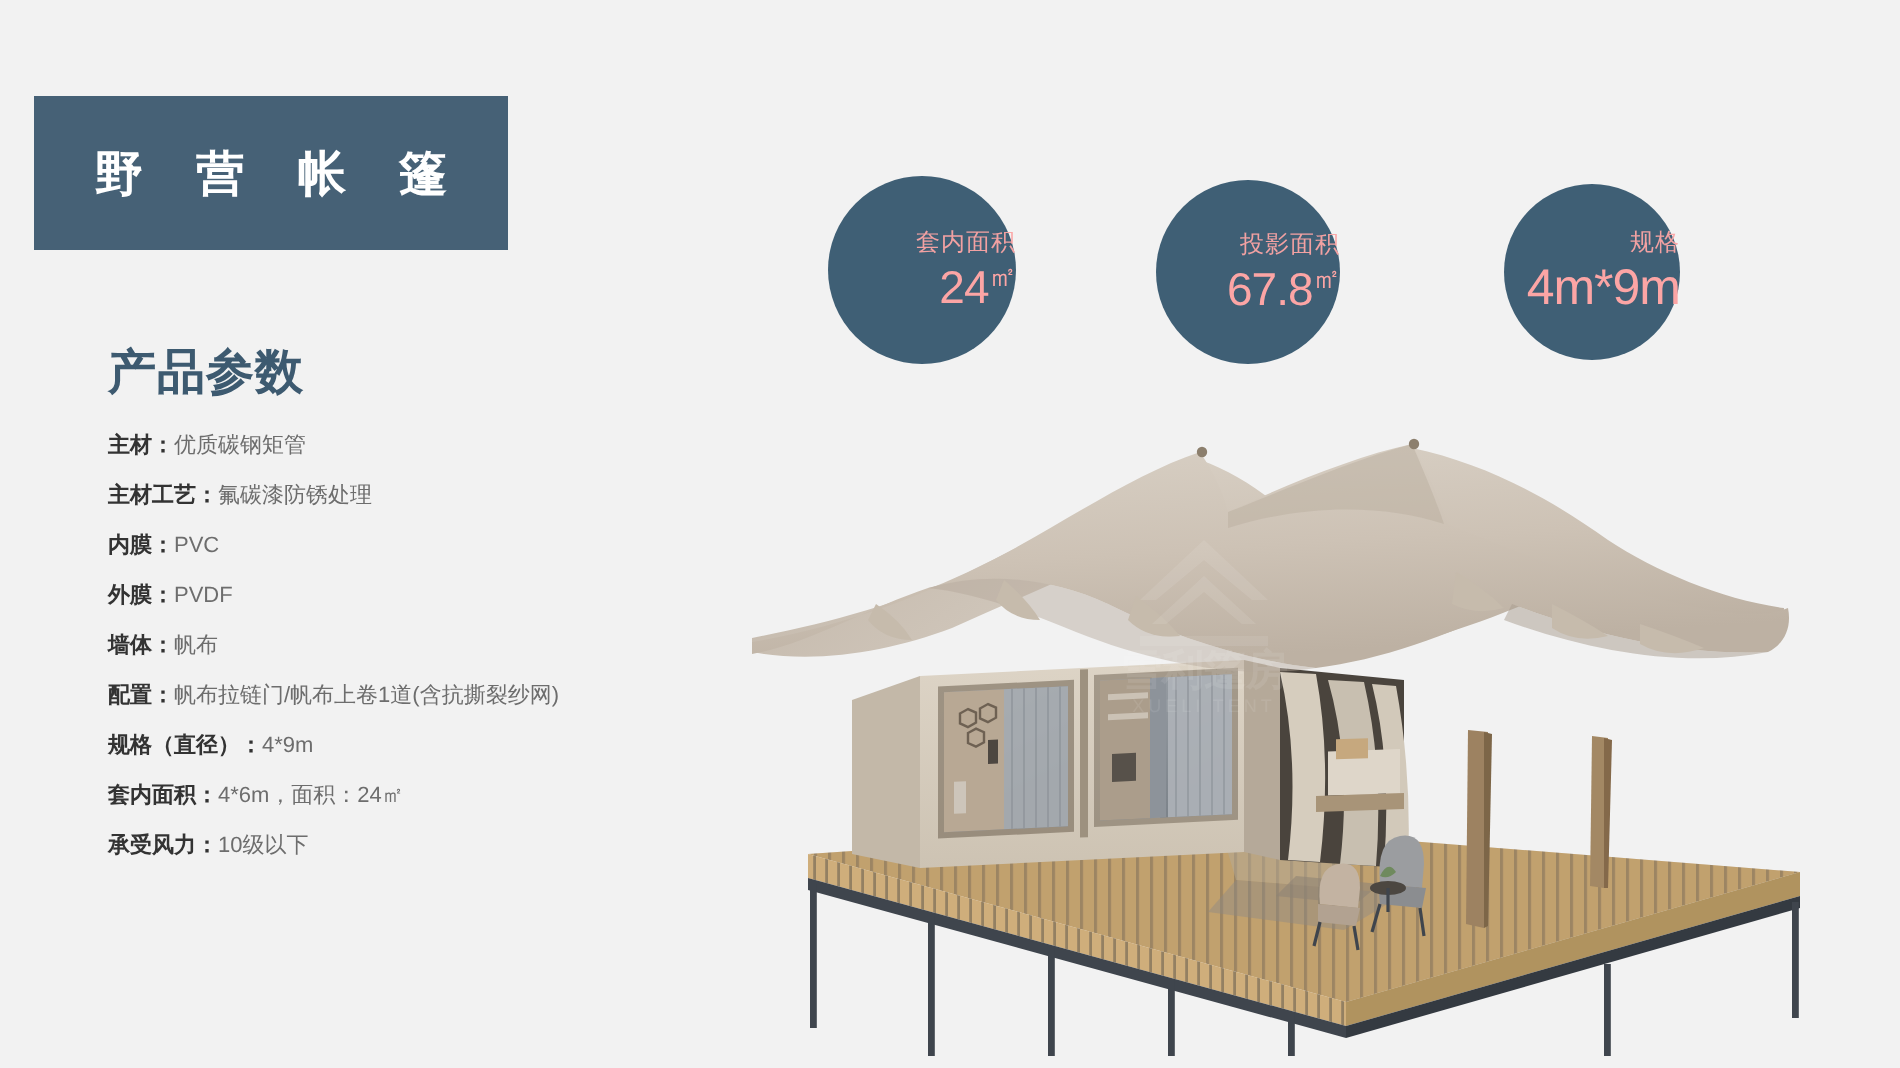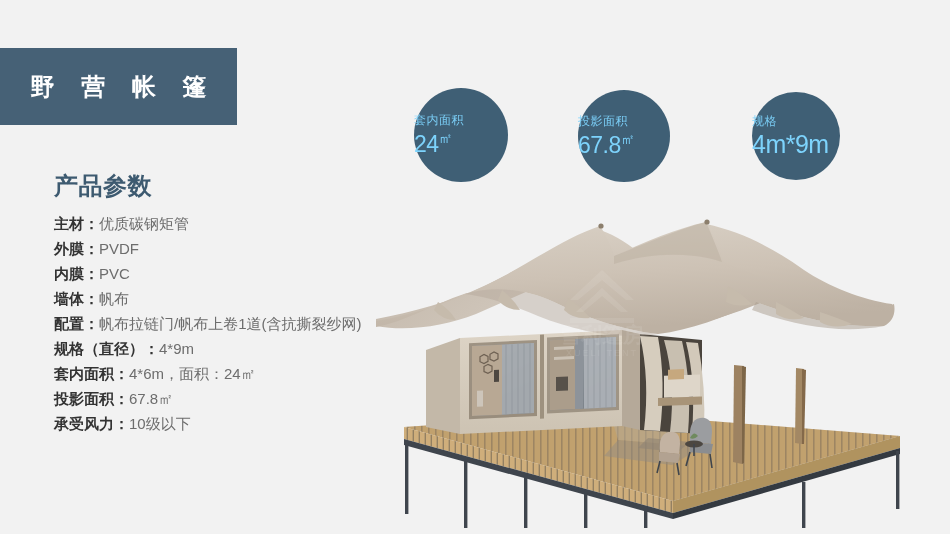--- a/index.html
+++ b/index.html
@@ -7,50 +7,50 @@
     width:950px;height:534px;
     background:#f2f2f2;
     font-family:"Liberation Sans","DejaVu Sans",sans-serif;
     overflow:hidden;
     position:relative;
   }
   .page{position:absolute;inset:0;}
 
   
   .title-banner{
-    position:absolute;left:0;top:48px;width:237px;height:77px;
+    position:absolute;left:17px;top:48px;width:237px;height:77px;
     background:#466176;
     display:flex;align-items:center;justify-content:center;
   }
   .title-banner .txt{
     color:#ffffff;font-size:24px;font-weight:bold;
     letter-spacing:10px;text-indent:10px;
     white-space:nowrap;
   }
 
   
   .spec-panel{position:absolute;left:54px;top:170px;width:330px;}
   .spec-heading{
     color:#3d5a70;font-size:24px;font-weight:bold;
     margin:0 0 9px 0;letter-spacing:.5px;
   }
   .spec-heading.second{margin-top:28px;}
   .spec-row{
-    font-size:15px;line-height:25px;white-space:nowrap;
+    font-size:11px;line-height:25px;white-space:nowrap;
   }
   .spec-row .k{color:#333333;font-weight:bold;}
   .spec-row .v{color:#6d6d6d;}
 
   
   .badge{
     position:absolute;border-radius:50%;
     background:#3f5f75;
     display:flex;flex-direction:column;
-    align-items:flex-start;justify-content:center;
-    color:#7dd3fc;text-align:center;
+    align-items:flex-end;justify-content:center;
+    color:#fca5a5;text-align:center;
   }
   .badge .cap{font-size:12px;line-height:1;opacity:.95;margin-bottom:5px;letter-spacing:.5px;}
   .badge .val{font-size:23px;line-height:1;font-weight:400;letter-spacing:-.5px;}
   .badge.b3 .val{font-size:25px;}
   .badge.b1{left:414px;top:88px;width:94px;height:94px;}
   .badge.b2{left:578px;top:90px;width:92px;height:92px;}
   .badge.b3{left:752px;top:92px;width:88px;height:88px;}
   .sup{font-size:.62em;vertical-align:super;}
 
   
@@ -81,41 +81,41 @@
   </div>
 
   <div class="spec-panel">
 
     <div class="spec-heading">产品参数</div>
 
     <div class="spec-row">
       <span class="k">主材：</span><span class="v">优质碳钢矩管</span>
     </div>
     <div class="spec-row">
+      <span class="k">主材工艺：</span><span class="v">氟碳漆防锈处理</span>
+    </div>
+    <div class="spec-row">
+      <span class="k">内膜：</span><span class="v">PVC</span>
+    </div>
+    <div class="spec-row">
       <span class="k">外膜：</span><span class="v">PVDF</span>
     </div>
     <div class="spec-row">
-      <span class="k">内膜：</span><span class="v">PVC</span>
-    </div>
-    <div class="spec-row">
       <span class="k">墙体：</span><span class="v">帆布</span>
     </div>
     <div class="spec-row">
       <span class="k">配置：</span><span class="v">帆布拉链门/帆布上卷1道(含抗撕裂纱网)</span>
     </div>
 
 
     <div class="spec-row">
       <span class="k">规格（直径）：</span><span class="v">4*9m</span>
     </div>
     <div class="spec-row">
       <span class="k">套内面积：</span><span class="v">4*6m，面积：24㎡</span>
-    </div>
-    <div class="spec-row">
-      <span class="k">投影面积：</span><span class="v">67.8㎡</span>
     </div>
     <div class="spec-row">
       <span class="k">承受风力：</span><span class="v">10级以下</span>
     </div>
   </div>
 
   <div class="tent-wrap">
   <svg viewBox="0 0 578 338" xmlns="http://www.w3.org/2000/svg">
     <defs>
       <linearGradient id="canopy" x1="0" y1="0" x2="0.3" y2="1">

